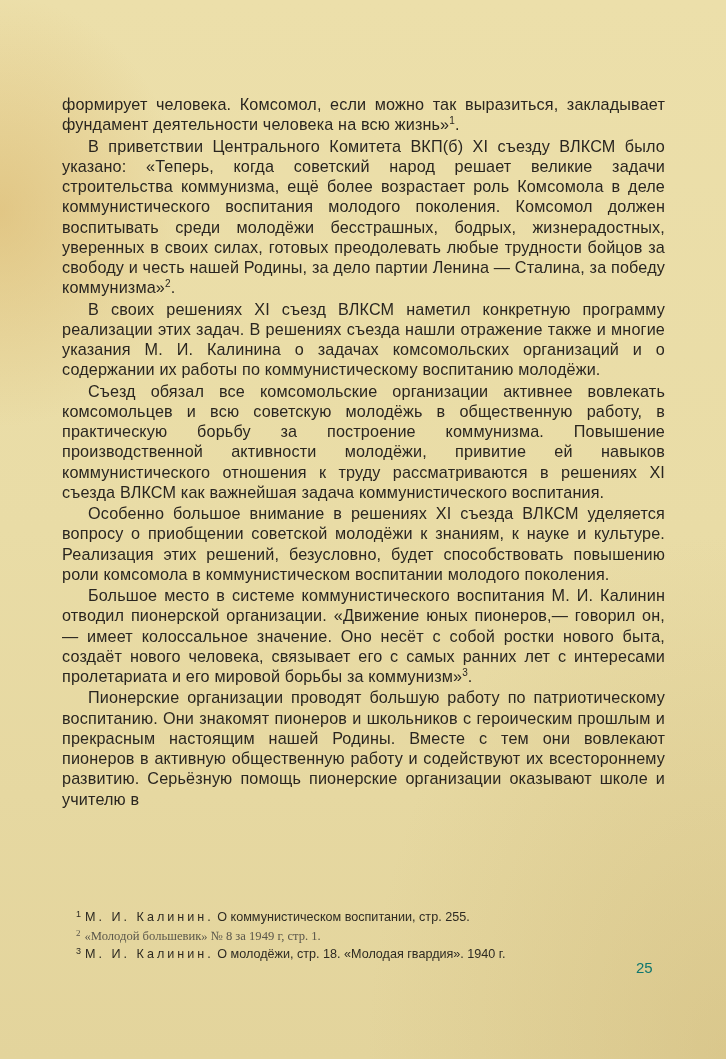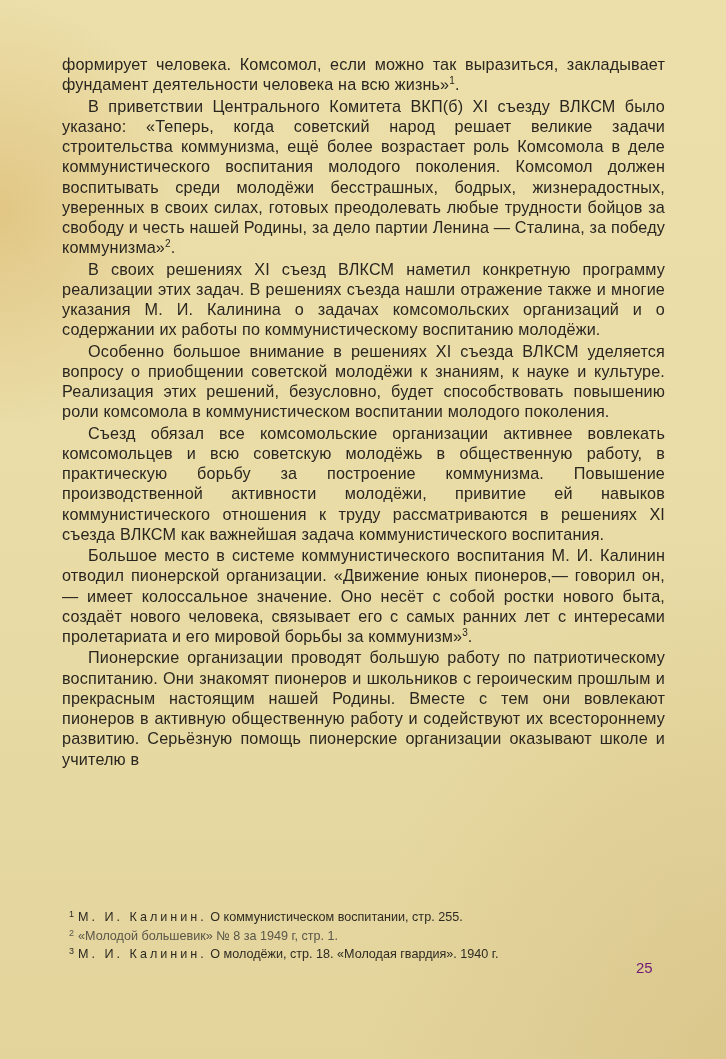--- a/index.html
+++ b/index.html
@@ -20,48 +20,48 @@
   .body-text p {
     margin: 0;
     font-family: "Liberation Sans", "DejaVu Sans", sans-serif;
     font-stretch: condensed;
     font-size: 16.2px;
     line-height: 20.25px;
     text-align: justify;
     text-indent: 26px;
     letter-spacing: 0.15px;
   }
-  .body-text p.cont { text-indent: 0; }
+  .body-text p.cont { text-indent: 0; margin-top: 40px; }
   .body-text p + p { margin-top: 1px; }
   sup { font-size: 10px; vertical-align: 6px; line-height: 0; }
   .footnotes {
-    position: absolute; left: 69px; top: 907px; width: 600px;
+    position: absolute; left: 76px; top: 907px; width: 600px;
     font-family: "Liberation Sans", "DejaVu Sans", sans-serif;
     font-size: 12.6px; line-height: 15.5px; color: #2d2a22;
   }
   .footnotes div { white-space: nowrap; }
   .fn-num { font-size: 9px; vertical-align: 4px; margin-right: 4px; }
   .spaced { letter-spacing: 3px; }
-  .faded { color: #5a564a; }
+  .faded { color: #5a564a; font-family: Liberation Serif, serif; }
   .page-number {
     position: absolute; left: 636px; top: 959px;
     font-family: "Liberation Sans", "DejaVu Sans", sans-serif;
-    font-size: 15px; color: #701a75;
+    font-size: 15px; color: #0f766e;
   }
 </style>
 </head>
 <body>
 
 <div class="page">
   <div class="body-text">
     <p class="cont"><span>формирует человека. Комсомол, если можно так выразиться, закладывает фундамент деятельности человека на всю жизнь»</span><sup>1</sup><span>.</span></p>
     <p><span>В приветствии Центрального Комитета ВКП(б) XI съезду ВЛКСМ было указано: «Теперь, когда советский народ решает великие задачи строительства коммунизма, ещё более возрастает роль Комсомола в деле коммунистического воспитания молодого поколения. Комсомол должен воспитывать среди молодёжи бесстрашных, бодрых, жизнерадостных, уверенных в своих силах, готовых преодолевать любые трудности бойцов за свободу и честь нашей Родины, за дело партии Ленина — Сталина, за победу коммунизма»</span><sup>2</sup><span>.</span></p>
     <p><span>В своих решениях XI съезд ВЛКСМ наметил конкретную программу реализации этих задач. В решениях съезда нашли отражение также и многие указания М. И. Калинина о задачах комсомольских организаций и о содержании их работы по коммунистическому воспитанию молодёжи.</span></p>
+    <p><span>Съезд обязал все комсомольские организации активнее вовлекать комсомольцев и всю советскую молодёжь в общественную работу, в практическую борьбу за построение коммунизма. Повышение производственной активности молодёжи, привитие ей навыков коммунистического отношения к труду рассматриваются в решениях XI съезда ВЛКСМ как важнейшая задача коммунистического воспитания.</span></p>
     <p><span>Особенно большое внимание в решениях XI съезда ВЛКСМ уделяется вопросу о приобщении советской молодёжи к знаниям, к науке и культуре. Реализация этих решений, безусловно, будет способствовать повышению роли комсомола в коммунистическом воспитании молодого поколения.</span></p>
-    <p><span>Съезд обязал все комсомольские организации активнее вовлекать комсомольцев и всю советскую молодёжь в общественную работу, в практическую борьбу за построение коммунизма. Повышение производственной активности молодёжи, привитие ей навыков коммунистического отношения к труду рассматриваются в решениях XI съезда ВЛКСМ как важнейшая задача коммунистического воспитания.</span></p>
     <p><span>Большое место в системе коммунистического воспитания М. И. Калинин отводил пионерской организации. «Движение юных пионеров,— говорил он,— имеет колоссальное значение. Оно несёт с собой ростки нового быта, создаёт нового человека, связывает его с самых ранних лет с интересами пролетариата и его мировой борьбы за коммунизм»</span><sup>3</sup><span>.</span></p>
     <p><span>Пионерские организации проводят большую работу по патриотическому воспитанию. Они знакомят пионеров и школьников с героическим прошлым и прекрасным настоящим нашей Родины. Вместе с тем они вовлекают пионеров в активную общественную работу и содействуют их всестороннему развитию. Серьёзную помощь пионерские организации оказывают школе и учителю в</span></p>
   </div>
 </div>
 
 <div class="footnotes">
   <div>
     <span class="fn-num">1</span><span class="spaced">М. И. Калинин.</span> <span>О коммунистическом воспитании, стр. 255.</span>
   </div>
   <div class="faded">

